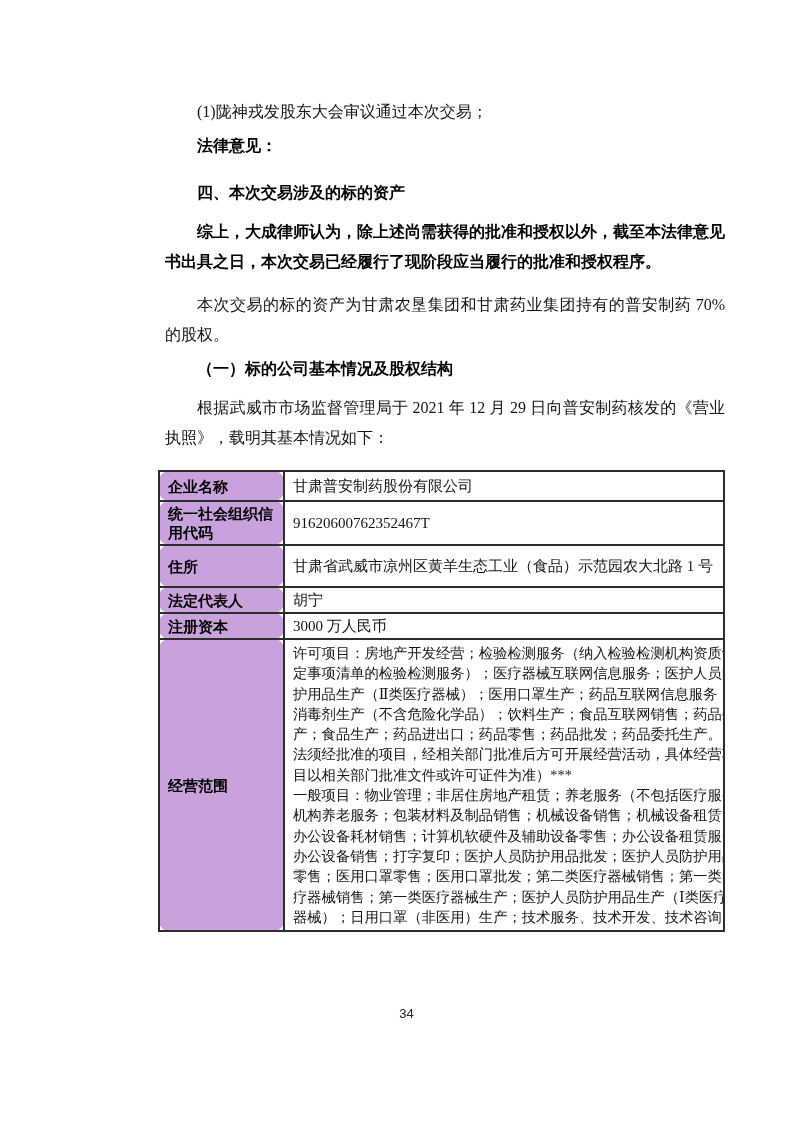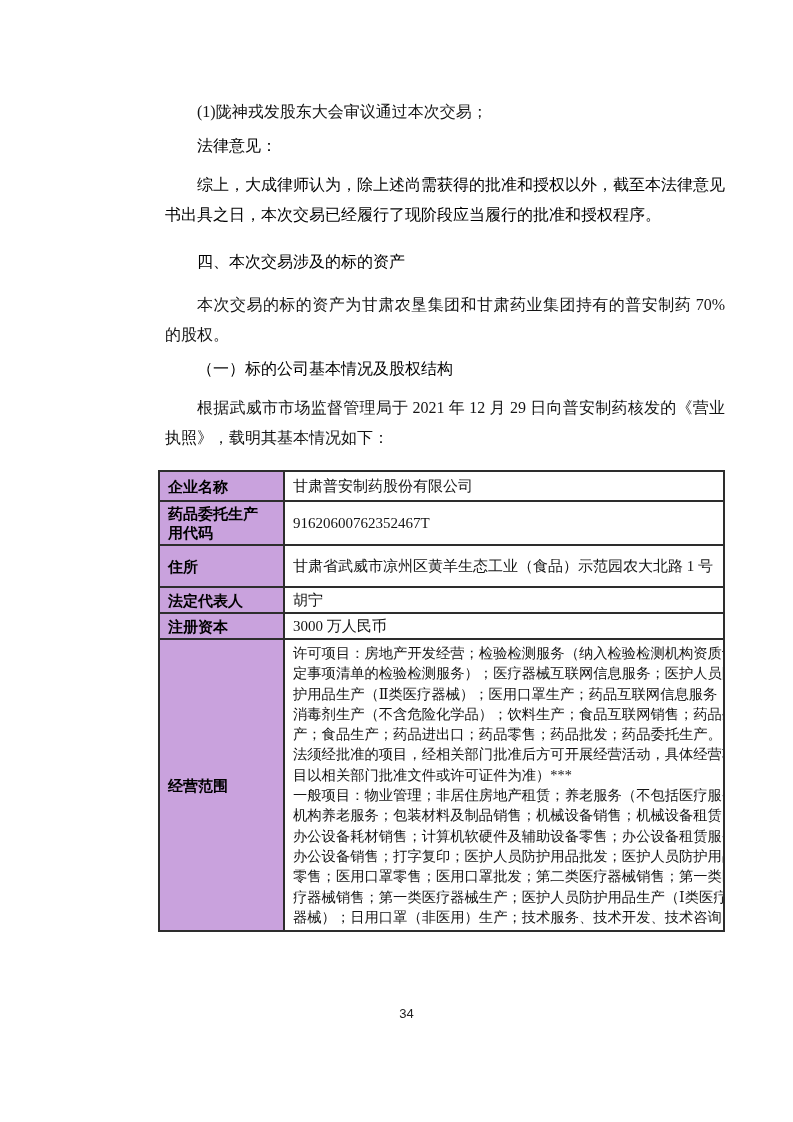--- a/index.html
+++ b/index.html
@@ -8,34 +8,34 @@
     font-family:"Liberation Serif","DejaVu Serif",serif;color:#141414;
     overflow:hidden;
   }
   .content{position:absolute;left:115px;top:0;width:567px;padding-top:97px;margin-left:43px;}
   .para{
     font-size:16px;line-height:30px;margin:0 0 0 7px;
     text-indent:32px;text-align:justify;
   }
   .bold-hei{
     font-family:"Liberation Sans","DejaVu Sans",sans-serif;
-    font-weight:normal;color:#000;
+    font-weight:bold;color:#000;
   }
   .mt4{margin-top:4px}.mt9{margin-top:9px}.mt13{margin-top:13px}.mt17{margin-top:17px}
   table.company{
     border-collapse:collapse;table-layout:fixed;width:567px;margin-top:17px;
   }
   table.company td{
     border:2px solid #2d2d2d;overflow:hidden;vertical-align:middle;
   }
   td.lab{
     width:113px;background:#c9a2dd;
     font-family:"Liberation Sans","DejaVu Sans",sans-serif;
     font-weight:bold;font-size:15px;line-height:19px;color:#000;
-    padding:2px 2px 2px 8px;white-space:pre-line;
+    padding:2px 2px 2px 8px;white-space:pre-line;border-radius:10px;
   }
   td.val{
     font-size:15px;line-height:20px;padding:2px 4px 2px 8px;white-space:nowrap;
   }
   td.val.scope{
     font-size:14.3px;line-height:20.3px;white-space:pre;padding:3px 4px 3px 8px;
   }
   .pagenum{
     position:absolute;top:1006px;left:10px;width:793px;text-align:center;
     font-size:13px;font-family:"Liberation Sans","DejaVu Sans",sans-serif;color:#222;
@@ -44,38 +44,38 @@
 </head>
 <body>
 
 <div class="content">
 
   <p class="para">(1)陇神戎发股东大会审议通过本次交易；</p>
 
 
   <p class="para bold-hei mt4">法律意见：</p>
 
+  <p class="para bold-hei mt17">四、本次交易涉及的标的资产</p>
+
   <p class="para bold-hei mt9">综上，大成律师认为，除上述尚需获得的批准和授权以外，截至本法律意见书出具之日，本次交易已经履行了现阶段应当履行的批准和授权程序。</p>
-
-  <p class="para bold-hei mt17">四、本次交易涉及的标的资产</p>
 
   <p class="para mt13">本次交易的标的资产为甘肃农垦集团和甘肃药业集团持有的普安制药 70%的股权。</p>
 
   <p class="para bold-hei mt4">（一）标的公司基本情况及股权结构</p>
 
   <p class="para mt9">根据武威市市场监督管理局于 2021 年 12 月 29 日向普安制药核发的《营业执照》，载明其基本情况如下：</p>
 
   <table class="company">
     <tbody>
         <tr style="height:30px">
       <td class="lab">企业名称</td>
       <td class="val">甘肃普安制药股份有限公司</td>
     </tr>
     <tr style="height:42px">
-      <td class="lab">药品委托生产
+      <td class="lab">统一社会组织信
 用代码</td>
       <td class="val">91620600762352467T</td>
     </tr>
     <tr style="height:42px">
       <td class="lab">住所</td>
       <td class="val">甘肃省武威市凉州区黄羊生态工业（食品）示范园农大北路 1 号</td>
     </tr>
     <tr style="height:16px">
       <td class="lab">法定代表人</td>
       <td class="val">胡宁</td>

